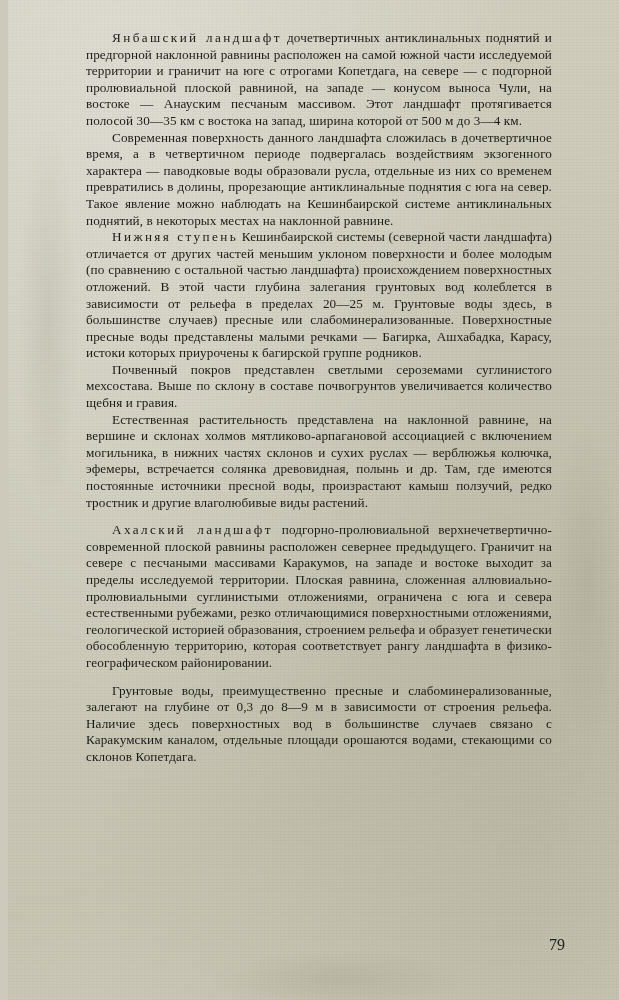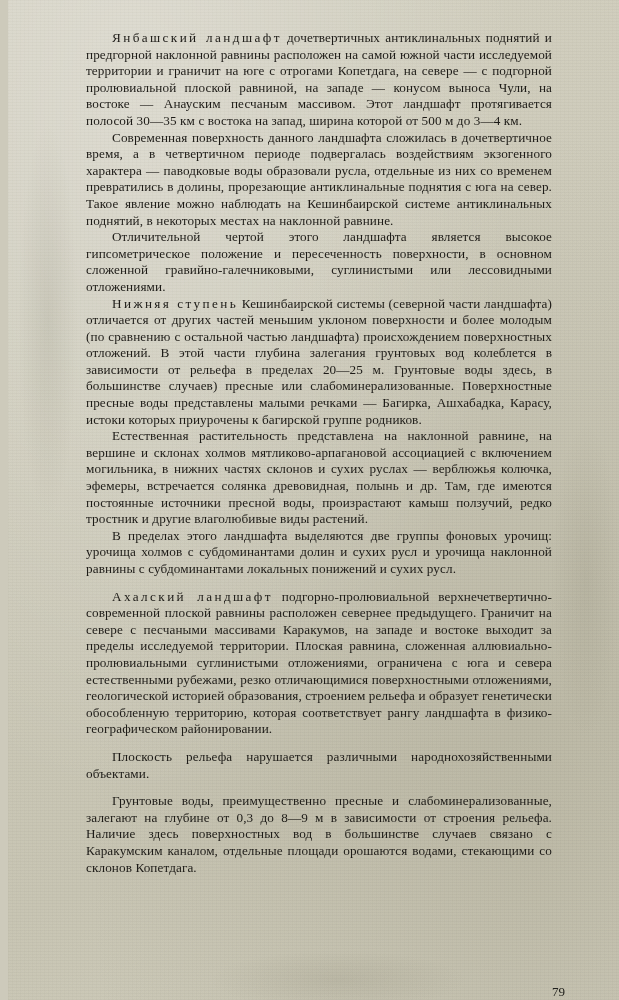--- a/index.html
+++ b/index.html
@@ -51,22 +51,22 @@
     text-indent: 26px;
     hyphens: manual;
   }
   p.gap-before { margin-top: 11px; }
   .spaced {
     letter-spacing: 2.4px;
   }
   .pageno {
     position: absolute;
     right: 62px;
-    top: 984px;
-    font-size: 13px;
+    top: 936px;
+    font-size: 16px;
     color: #20201c;
   }
   
   .blotch {
     position: absolute;
     border-radius: 50%;
     pointer-events: none;
   }
   .b1 { left: 10px; top: 120px; width: 60px; height: 400px; background: radial-gradient(ellipse, rgba(90,85,65,0.10), rgba(0,0,0,0) 70%); }
   .b2 { right: 6px; top: 420px; width: 70px; height: 320px; background: radial-gradient(ellipse, rgba(90,85,65,0.09), rgba(0,0,0,0) 70%); }
@@ -79,32 +79,30 @@
   <div class="blotch b1"></div>
   <div class="blotch b2"></div>
   <div class="blotch b3"></div>
 
   <div id="textblock">
 
     <p><span class="spaced">Янбашский ландшафт</span><span> дочетвертичных антиклинальных поднятий и предгорной наклонной равнины расположен на самой южной части исследуемой территории и граничит на юге с отрогами Копетдага, на севере — с подгорной пролювиальной плоской равниной, на западе — конусом выноса Чули, на востоке — Анауским песчаным массивом. Этот ландшафт протягивается полосой 30—35 км с востока на запад, ширина которой от 500 м до 3—4 км.</span></p>
 
     <p><span>Современная поверхность данного ландшафта сложилась в дочетвертичное время, а в четвертичном периоде подвергалась воздействиям экзогенного характера — паводковые воды образовали русла, отдельные из них со временем превратились в долины, прорезающие антиклинальные поднятия с юга на север. Такое явление можно наблюдать на Кешинбаирской системе антиклинальных поднятий, в некоторых местах на наклонной равнине.</span></p>
 
-    <p><span>Отличительной чертой этого ландшафта является высокое гипсометрическое положение и пересеченность поверхности, в основном сложенной гравийно-галечниковыми, суглинистыми или лессовидными отложениями.</span></p>
 
     <p><span class="spaced">Нижняя ступень</span><span> Кешинбаирской системы (северной части ландшафта) отличается от других частей меньшим уклоном поверхности и более молодым (по сравнению с остальной частью ландшафта) происхождением поверхностных отложений. В этой части глубина залегания грунтовых вод колеблется в зависимости от рельефа в пределах 20—25 м. Грунтовые воды здесь, в большинстве случаев) пресные или слабоминерализованные. Поверхностные пресные воды представлены малыми речками — Багирка, Ашхабадка, Карасу, истоки которых приурочены к багирской группе родников.</span></p>
 
+    <p><span>Почвенный покров представлен светлыми сероземами суглинистого мехсостава. Выше по склону в составе почвогрунтов увеличивается количество щебня и гравия.</span></p>
 
     <p><span>Естественная растительность представлена на наклонной равнине, на вершине и склонах холмов мятликово-арпагановой ассоциацией с включением могильника, в нижних частях склонов и сухих руслах — верблюжья колючка, эфемеры, встречается солянка древовидная, полынь и др. Там, где имеются постоянные источники пресной воды, произрастают камыш ползучий, редко тростник и другие влаголюбивые виды растений.</span></p>
 
-    <p><span>В пределах этого ландшафта выделяются две группы фоновых урочищ: урочища холмов с субдоминантами долин и сухих русл и урочища наклонной равнины с субдоминантами локальных понижений и сухих русл.</span></p>
 
     <p class="gap-before"><span class="spaced">Ахалский ландшафт</span><span> подгорно-пролювиальной верхнечетвертично-современной плоской равнины расположен севернее предыдущего. Граничит на севере с песчаными массивами Каракумов, на западе и востоке выходит за пределы исследуемой территории. Плоская равнина, сложенная аллювиально-пролювиальными суглинистыми отложениями, ограничена с юга и севера естественными рубежами, резко отличающимися поверхностными отложениями, геологической историей образования, строением рельефа и образует генетически обособленную территорию, которая соответствует рангу ландшафта в физико-географическом районировании.</span></p>
 
-    <p class="gap-before"><span>Плоскость рельефа нарушается различными народнохозяйственными объектами.</span></p>
 
     <p class="gap-before"><span>Грунтовые воды, преимущественно пресные и слабоминерализованные, залегают на глубине от 0,3 до 8—9 м в зависимости от строения рельефа. Наличие здесь поверхностных вод в большинстве случаев связано с Каракумским каналом, отдельные площади орошаются водами, стекающими со склонов Копетдага.</span></p>
 
 
   </div>
 
   <div class="pageno">79</div>
 </div>
 
 </body></html>

